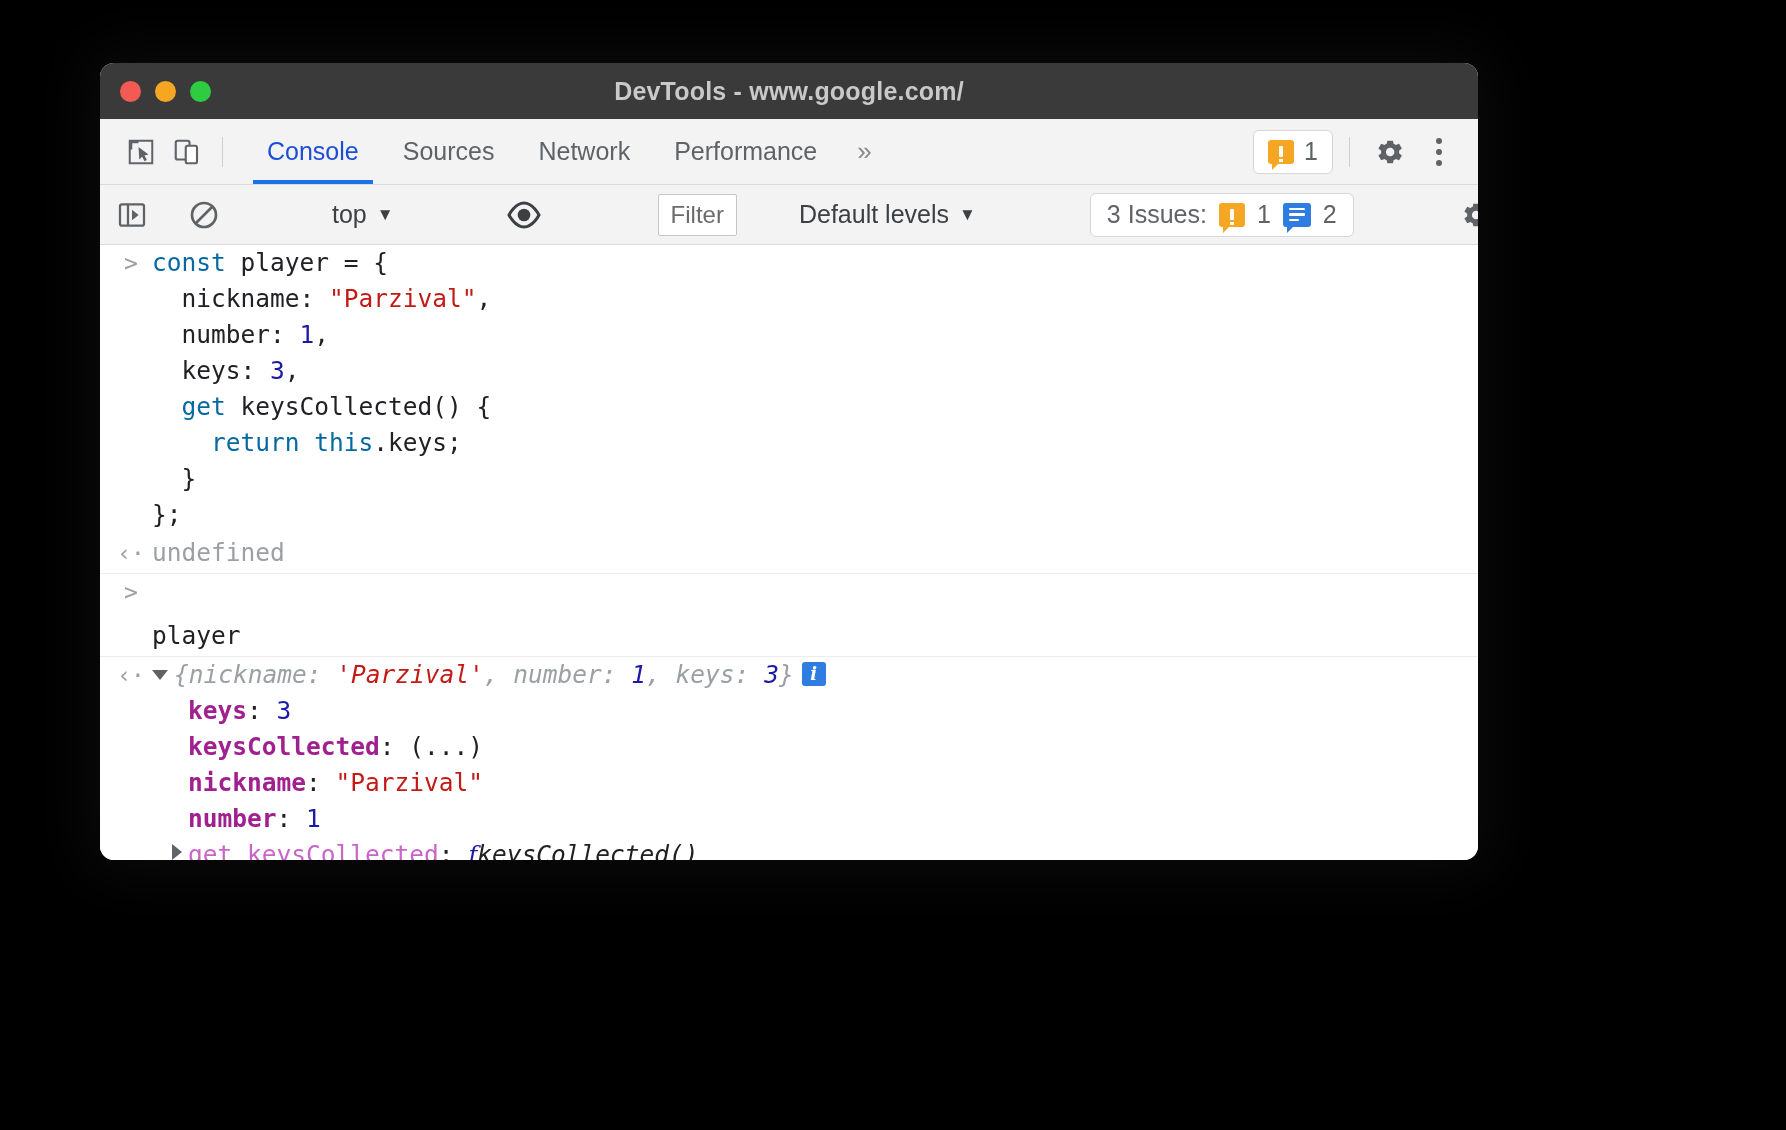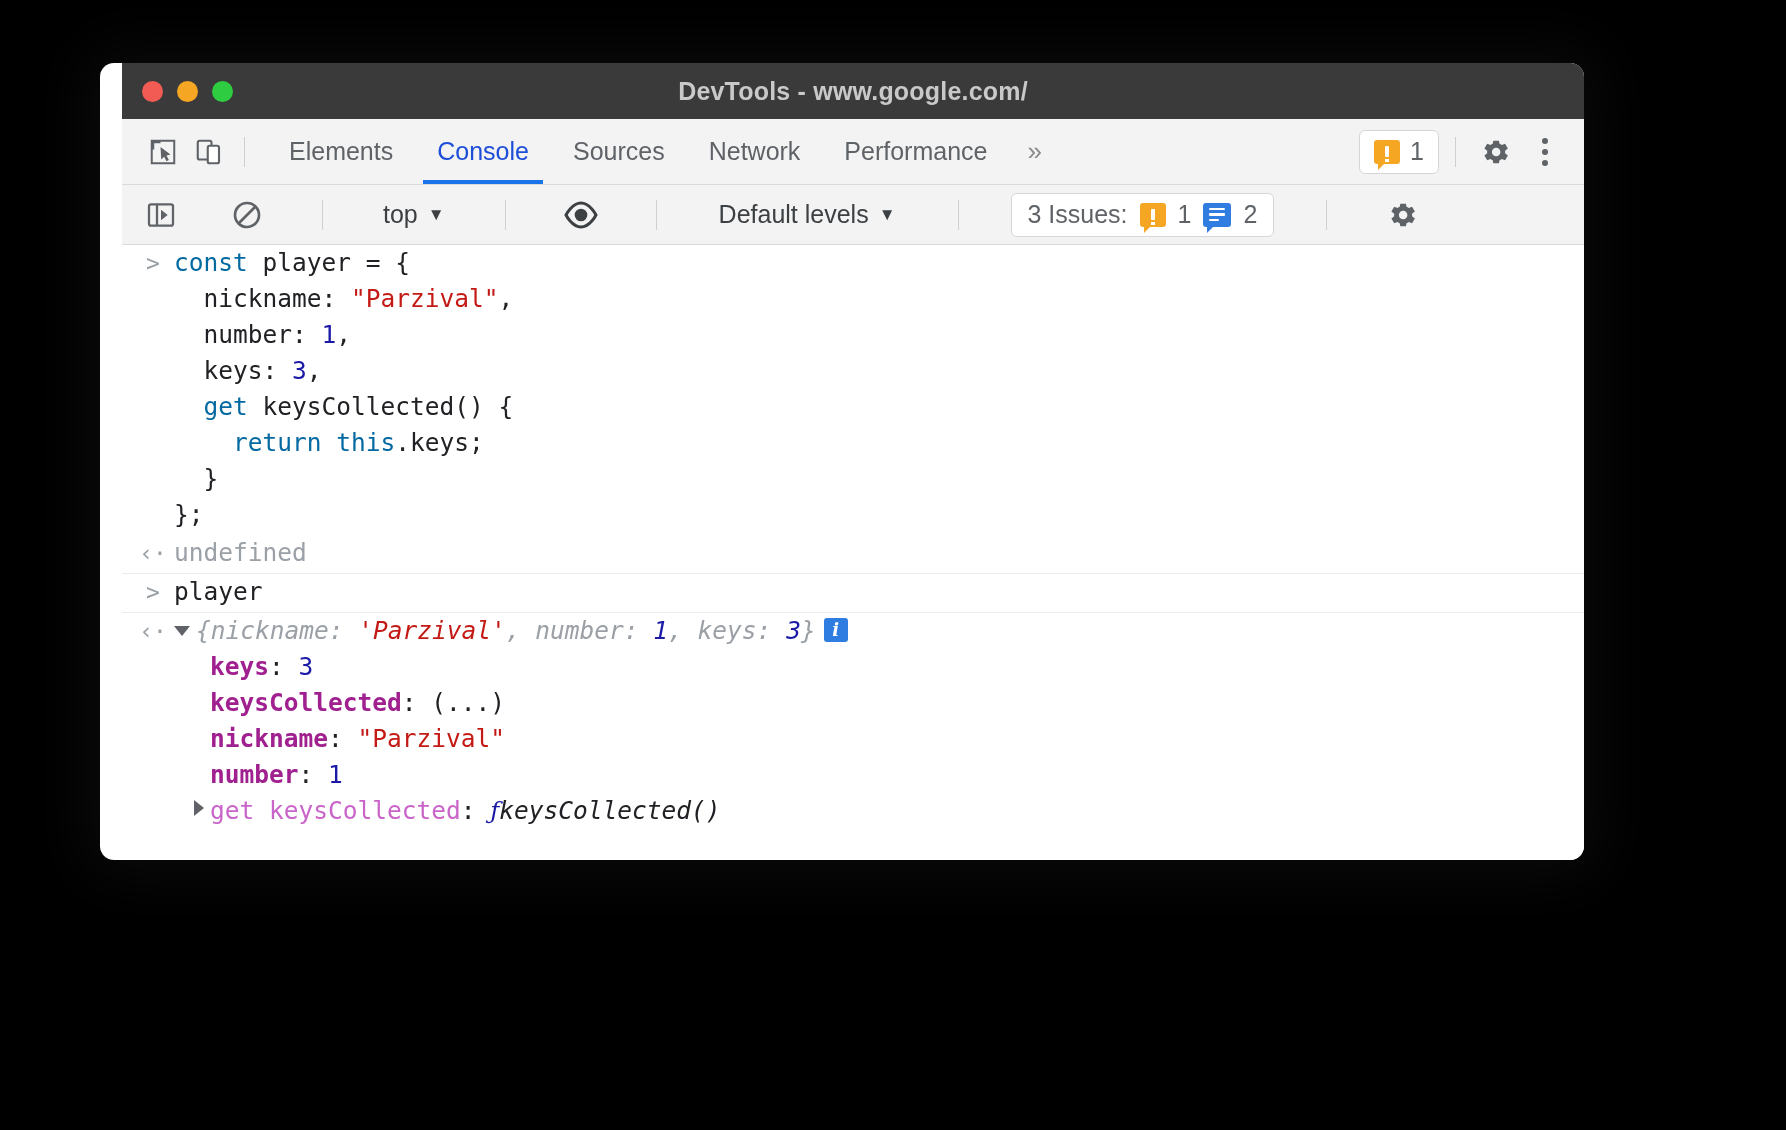--- a/index.html
+++ b/index.html
@@ -10,28 +10,27 @@
     overflow: hidden;
   }
   #stage {
     position: relative;
     width: 1786px; height: 1130px;
     background: #000;
   }
   .window {
     position: absolute;
     left: 100px; top: 63px;
-    width: 1484px; height: 797px;
+    width: 1378px; height: 797px;
     border-radius: 14px;
     background: #fff;
     box-shadow: 0 0 60px 18px rgba(255,255,255,0.04);
     overflow: hidden;
     display: flex;
     flex-direction: column;
-    padding-left: 22px;
   }
 
   
   .titlebar {
     position: relative;
     height: 56px;
     background: #3a3a3a;
     display: flex;
     align-items: center;
     flex: 0 0 auto;
@@ -219,21 +218,21 @@
     width: 42px; flex: 0 0 42px;
     display: flex; justify-content: center;
     color: #9aa0a6; font-size: 23px;
   }
   .gutter.in { color: #9aa0a6; }
   .code { white-space: pre; padding-bottom: 2px; }
 
   .kw       { color: #0369a1; }      
   .str      { color: #c41a16; }      
   .num      { color: #1a1aa6; }      
-  .plain    { color: #202124; }
+  .plain    { color: #202124; margin-top: 44px; }
   .muted    { color: #9aa0a6; }
 
   .prop     { color: #a0208f; font-weight: bold; }
   .getter   { color: #c964c9; margin-top: 13px; }
   .proto    { color: #5f6368; }
   .ital     { font-style: italic; }
   .fn-f     { color: #1a1aa6; font-style: italic; font-family: "DejaVu Serif", serif; }
 
   .disclosure {
     display: inline-block;
@@ -293,21 +292,20 @@
       </div>
       <div class="icon-btn">
         <svg width="30" height="30" viewBox="0 0 24 24">
           <rect x="3" y="3" width="11" height="15" rx="1.5" fill="none" stroke="#5f6368" stroke-width="1.7"></rect>
           <rect x="11" y="7" width="9" height="14" rx="1.5" fill="#fff" stroke="#5f6368" stroke-width="1.7"></rect>
         </svg>
       </div>
       <div class="vdiv"></div>
 
       <div class="tabs">
-        <div class="tab">Elements</div>
         <div class="tab active">Console</div>
         <div class="tab">Sources</div>
         <div class="tab">Network</div>
         <div class="tab">Performance</div>
         <div class="chev-more">»</div>
       </div>
 
       <div class="tabbar-right">
         <div class="badge-box">
           <span class="warn-icon">
@@ -349,20 +347,21 @@
         <span class="caret">▼</span>
       </div>
       <div class="vdiv"></div>
       <div class="icon-btn">
         <svg width="36" height="30" viewBox="0 0 24 18">
           <path d="M12 1C6 1 2 9 2 9s4 8 10 8 10-8 10-8-4-8-10-8z" fill="none" stroke="#3c4043" stroke-width="2"></path>
           <circle cx="12" cy="9" r="4.2" fill="#3c4043"></circle>
         </svg>
       </div>
       <div class="vdiv"></div>
+      <div class="filter-input">Filter</div>
       <div class="levels">
         <span>Default levels</span>
         <span class="caret">▼</span>
       </div>
       <div class="vdiv"></div>
       <div class="issues-box">
         <span class="issues-label">3 Issues:</span>
         <span class="warn-icon">
             <i></i>
           </span>

